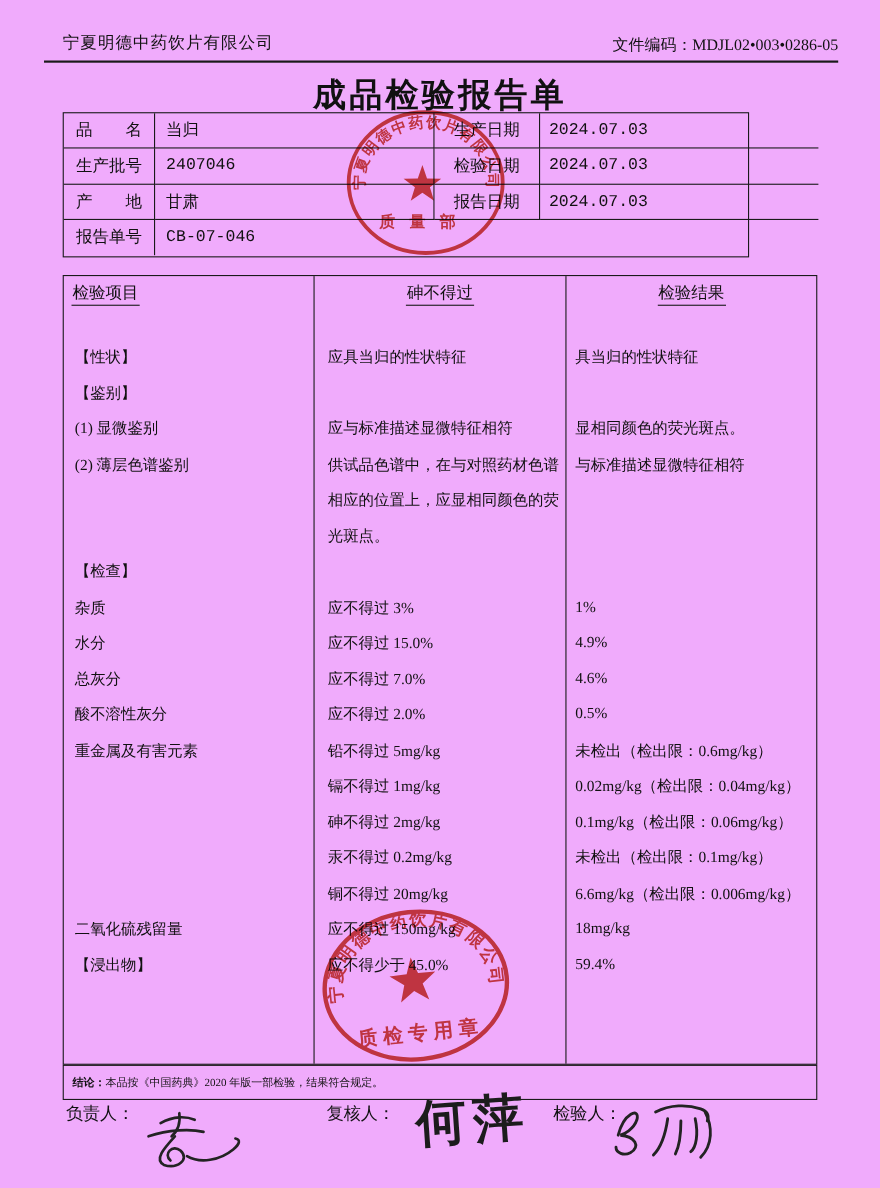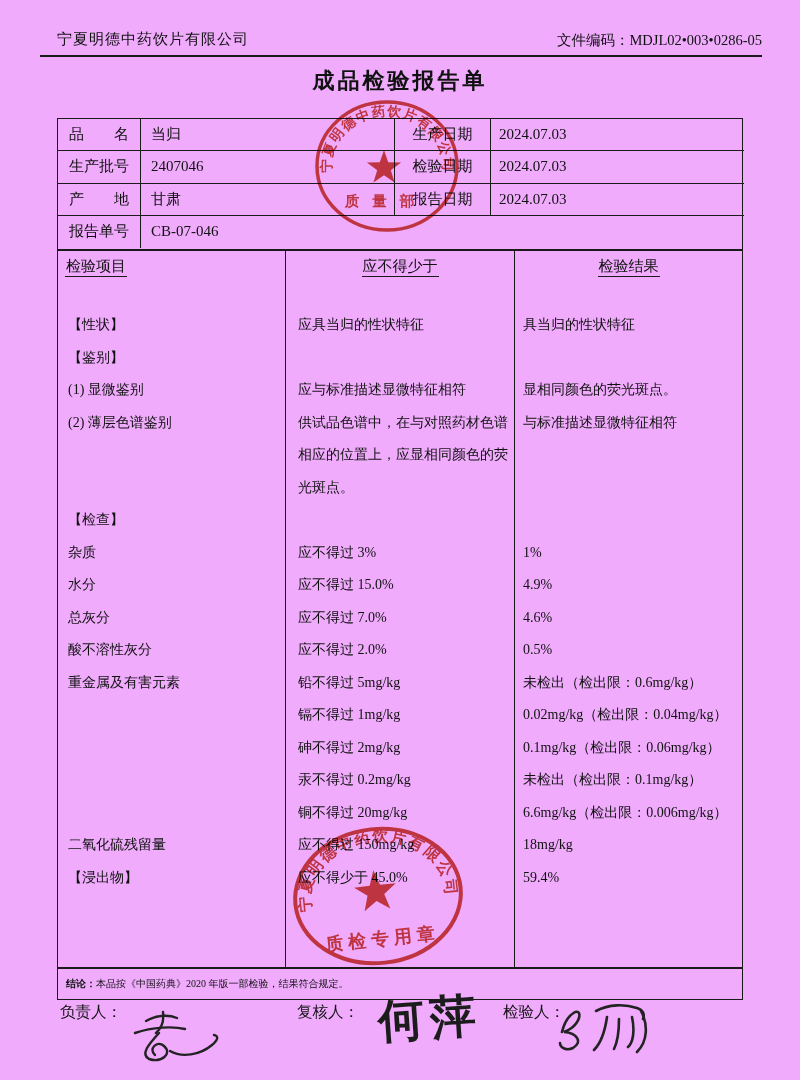--- a/index.html
+++ b/index.html
@@ -5,27 +5,28 @@
   html,body{margin:0;padding:0;background:#ffffff;}
   .page{
     position:relative;width:800px;height:1080px;background:#f0abfc;overflow:hidden;
     font-family:"Liberation Serif","DejaVu Serif",serif;color:#111;
   }
   
   .company{position:absolute;left:57px;top:30px;font-size:15px;letter-spacing:1px;}
   .doccode{position:absolute;right:38px;top:31px;font-size:14.5px;}
   .header-rule{position:absolute;left:40px;right:38px;top:55px;border-top:2px solid #1a1a1a;}
   .title{position:absolute;left:0;right:0;top:66px;text-align:center;
-         font-size:22px;font-weight:700;letter-spacing:3px;}
+         font-size:30px;font-weight:700;letter-spacing:3px;}
   
   .info-table{
-    position:absolute;left:57px;top:118px;width:686px;height:132px;box-sizing:border-box;
+    position:absolute;left:57px;top:102px;width:624px;height:132px;box-sizing:border-box;
     border:1.5px solid #1a1a1a;display:grid;
     grid-template-columns:83px 254px 96px 253px;grid-auto-rows:32.25px;
     font-size:15px;
+    font-family:Liberation Mono, monospace;
   }
   .cell{box-sizing:border-box;display:flex;align-items:center;overflow:hidden;}
   .cell.bb{border-bottom:1.5px solid #1a1a1a;}
   .cell.br{border-right:1.5px solid #1a1a1a;}
   .cell.lbl{padding-left:11px;}
   .cell.val{padding-left:10px;}
   .cell.dlbl{justify-content:center;}
   .cell.dval{padding-left:8px;}
   .span3{grid-column:2/5;}
   
@@ -113,21 +114,21 @@
           <div class="line">重金属及有害元素</div>
           <div class="line">&nbsp;</div>
           <div class="line">&nbsp;</div>
           <div class="line">&nbsp;</div>
           <div class="line">&nbsp;</div>
           <div class="line">二氧化硫残留量</div>
           <div class="line">【浸出物】</div>
         </div>
     </div>
     <div class="mcol c2">
-      <div class="mhead"><span>应不得少于</span></div>
+      <div class="mhead"><span>砷不得过</span></div>
       <div class="lines" id="col-std">
           <div class="line">应具当归的性状特征</div>
           <div class="line">&nbsp;</div>
           <div class="line">应与标准描述显微特征相符</div>
           <div class="line">供试品色谱中，在与对照药材色谱</div>
           <div class="line">相应的位置上，应显相同颜色的荧</div>
           <div class="line">光斑点。</div>
           <div class="line">&nbsp;</div>
           <div class="line">应不得过 3%</div>
           <div class="line">应不得过 15.0%</div>

